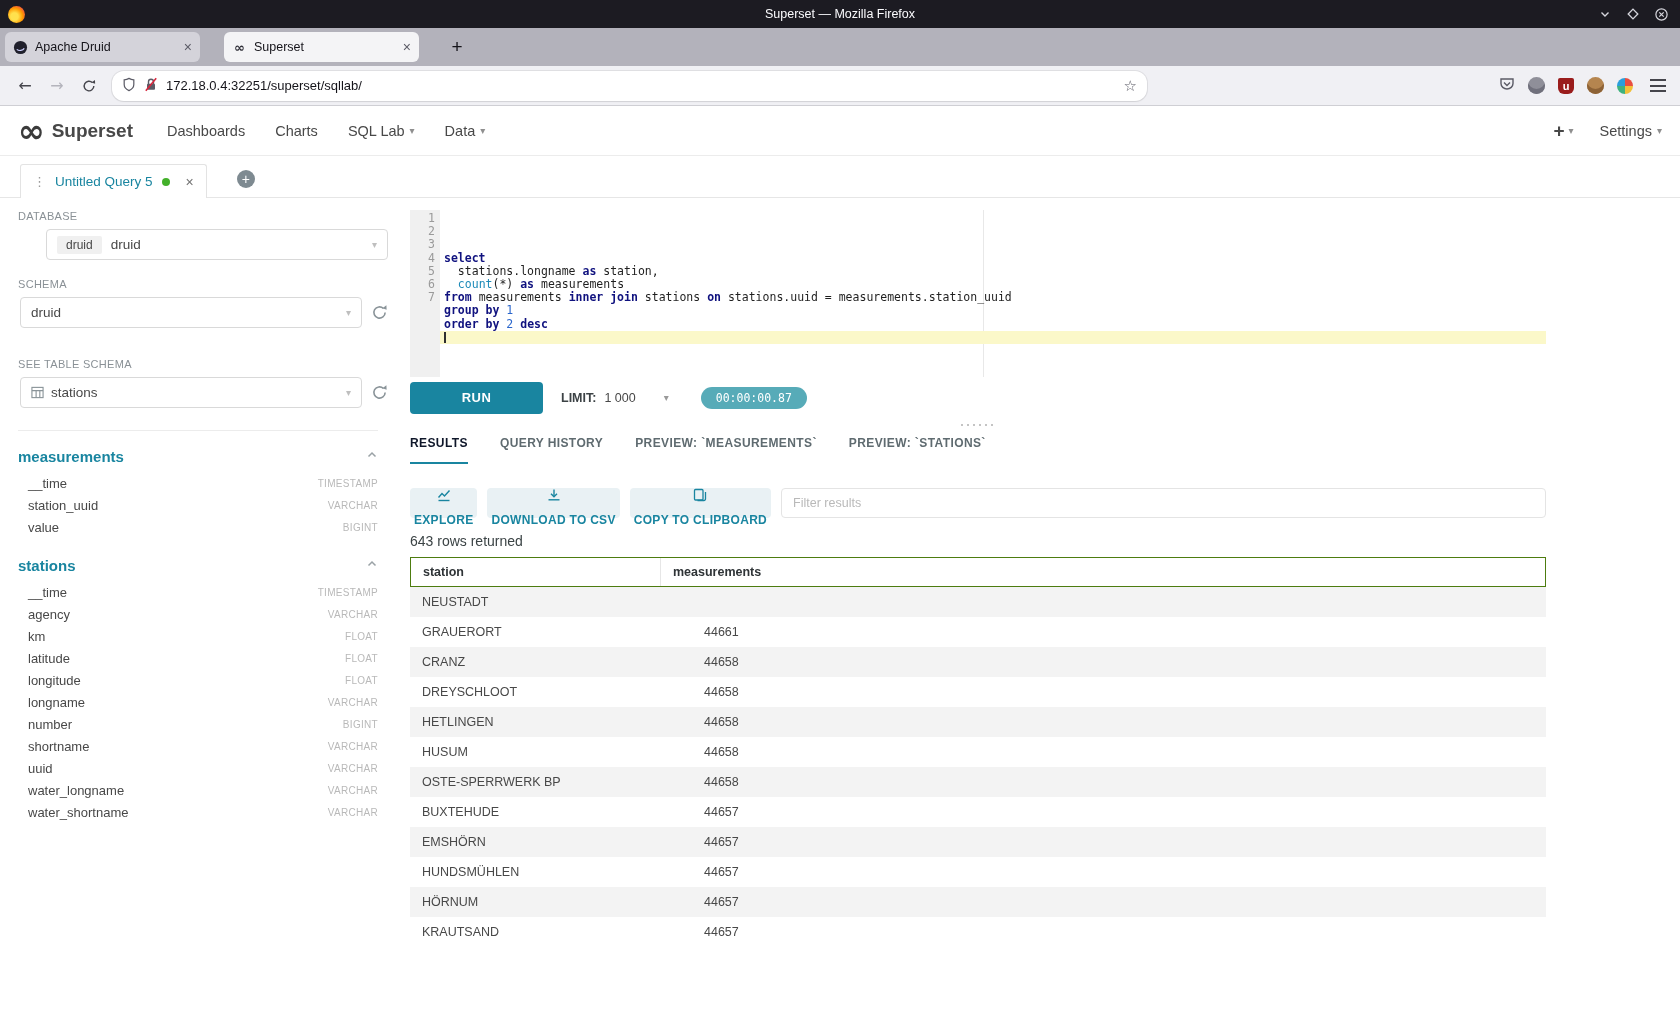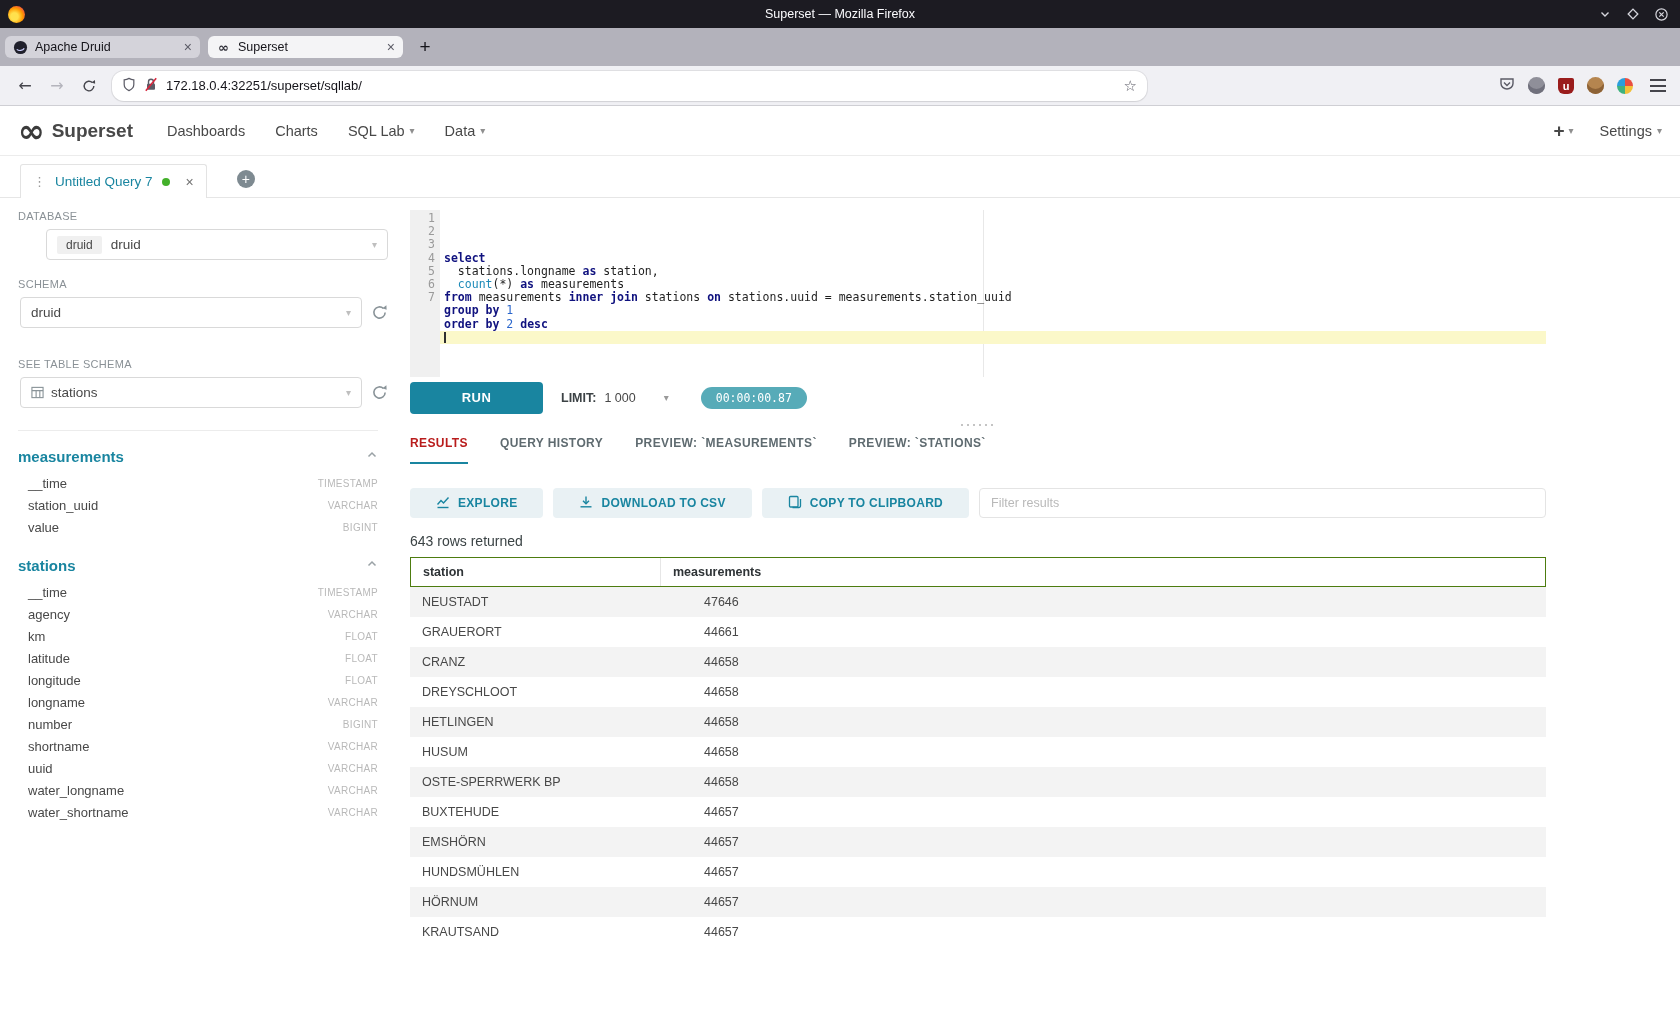--- a/index.html
+++ b/index.html
@@ -9,22 +9,22 @@
 
   
   .titlebar { height:28px; background:#1c1b22; display:flex; align-items:center; position:relative; }
   .ff-logo { width:17px; height:17px; border-radius:50%; margin-left:8px;
              background:radial-gradient(circle at 38% 62%, #ffe14d 0 25%, #ff9a00 55%, #e3206b 95%); z-index:1; }
   .tb-title { position:absolute; left:0; right:0; text-align:center; color:#fbfbfe; font-size:12.5px; }
   .win-controls { margin-left:auto; display:flex; gap:16px; margin-right:12px; z-index:1; align-items:center; }
   .win-controls svg { display:block; }
 
   .tabstrip { height:38px; background:#b3b2bb; display:flex; align-items:center; padding-left:5px; }
-  .ff-tab { width:195px; height:22px; background:#d4d3da; border-radius:6px; display:flex; align-items:center;
-            gap:7px; padding:0 8px; margin-right:8px; font-size:12.5px; color:#15141a; }
+  .ff-tab { width:195px; height:30px; background:#d4d3da; border-radius:6px; display:flex; align-items:center;
+            gap:7px; padding:0 8px; margin-right:24px; font-size:12.5px; color:#15141a; }
   .ff-tab.active { background:#f4f4f6; }
   .ff-tab-label { flex:1; white-space:nowrap; overflow:hidden; text-overflow:ellipsis; }
   .ff-tab-close { color:#5b5b66; font-size:14px; line-height:1; }
   .favicon { width:15px; height:15px; display:flex; align-items:center; justify-content:center; flex:none; }
   .superset-favicon { font-family:"DejaVu Sans",sans-serif; font-weight:bold; font-size:13px; color:#2f2f38; }
   .newtab-btn { width:28px; height:28px; display:flex; align-items:center; justify-content:center;
                 font-size:19px; color:#15141a; }
 
   .urlrow { height:40px; background:#f0f0f4; display:flex; align-items:center; padding:0 10px; gap:2px;
             border-bottom:1px solid #cfcfd4; }
@@ -134,25 +134,25 @@
 
   
   .splitter { height:22px; display:flex; align-items:center; justify-content:center; }
   .splitter-dots { width:38px; height:4px;
                    background-image:radial-gradient(circle, #c4c4c4 1.3px, transparent 1.5px);
                    background-size:6px 4px; }
 
   
   .south-tabs { display:flex; gap:32px; height:28px; }
   .south-tab { font-size:12px; font-weight:bold; letter-spacing:.4px; color:#5f6b70; padding-bottom:9px; }
-  .south-tab.active { color:#b91c1c; border-bottom:2px solid var(--accent,#1985a0); }
+  .south-tab.active { color:#0f172a; border-bottom:2px solid var(--accent,#1985a0); }
   .actions-row { margin-top:24px; display:flex; align-items:center; gap:10px; }
-  .action-btn { height:30px; padding:0 26px; background:#e9f1f4; color:var(--accent,#1985a0); border:none;
+  .action-btn { height:30px; padding:0 4px; background:#e9f1f4; color:var(--accent,#1985a0); border:none;
                 border-radius:4px; font-family:inherit; font-size:12px; font-weight:bold; letter-spacing:.3px;
-                display:flex; align-items:center; gap:8px; }
+                display:flex; align-items:center; gap:8px;flex-direction:column; }
   .filter-input { flex:1; height:30px; border:1px solid #e4e4e4; border-radius:4px; padding:0 11px;
                   font-family:inherit; font-size:12.5px; color:#484848; outline:none; }
   .filter-input::placeholder { color:#b9b9b9; }
   .rows-returned { margin-top:15px; font-size:14px; color:#3b4345; }
 
   .results-table { margin-top:8px; height:382px; overflow:hidden; }
   .rt-header { display:flex; height:30px; border:1px solid #4d7c0f; background:#fff; align-items:stretch; }
   .rt-header .rt-cell { display:flex; align-items:center; font-size:12.5px; font-weight:bold; color:#2f3437; }
   .rt-header .c-station { border-right:1px solid #e6e6e6; }
   .rt-row { display:flex; height:30px; align-items:center; font-size:12.5px; color:#484848;gap:32px; }
@@ -269,21 +269,21 @@
     <div class="settings-menu">
       <span>Settings</span>
       <span class="caret">▾</span>
     </div>
   </div>
 </div>
 
 <div class="querystrip">
   <div class="query-tab">
     <span class="qt-grip">⋮</span>
-    <span class="qt-label">Untitled Query 7</span>
+    <span class="qt-label">Untitled Query 5</span>
     <span class="qt-dot"></span>
     <span class="qt-close">×</span>
   </div>
   <div class="add-query">+</div>
 </div>
 
 <div class="workspace">
 
   <aside class="sidebar">
     <div class="field-label">DATABASE</div>
@@ -475,21 +475,20 @@
     <div class="rows-returned">643 rows returned</div>
 
     <div class="results-table">
       <div class="rt-header">
           <div class="rt-cell c-station">station</div>
           <div class="rt-cell c-meas">measurements</div>
         </div>
       <div class="rt-body">
           <div class="rt-row odd">
             <div class="rt-cell c-station">NEUSTADT</div>
-            <div class="rt-cell c-meas">47646</div>
           </div>
           <div class="rt-row">
             <div class="rt-cell c-station">GRAUERORT</div>
             <div class="rt-cell c-meas">44661</div>
           </div>
           <div class="rt-row odd">
             <div class="rt-cell c-station">CRANZ</div>
             <div class="rt-cell c-meas">44658</div>
           </div>
           <div class="rt-row">

